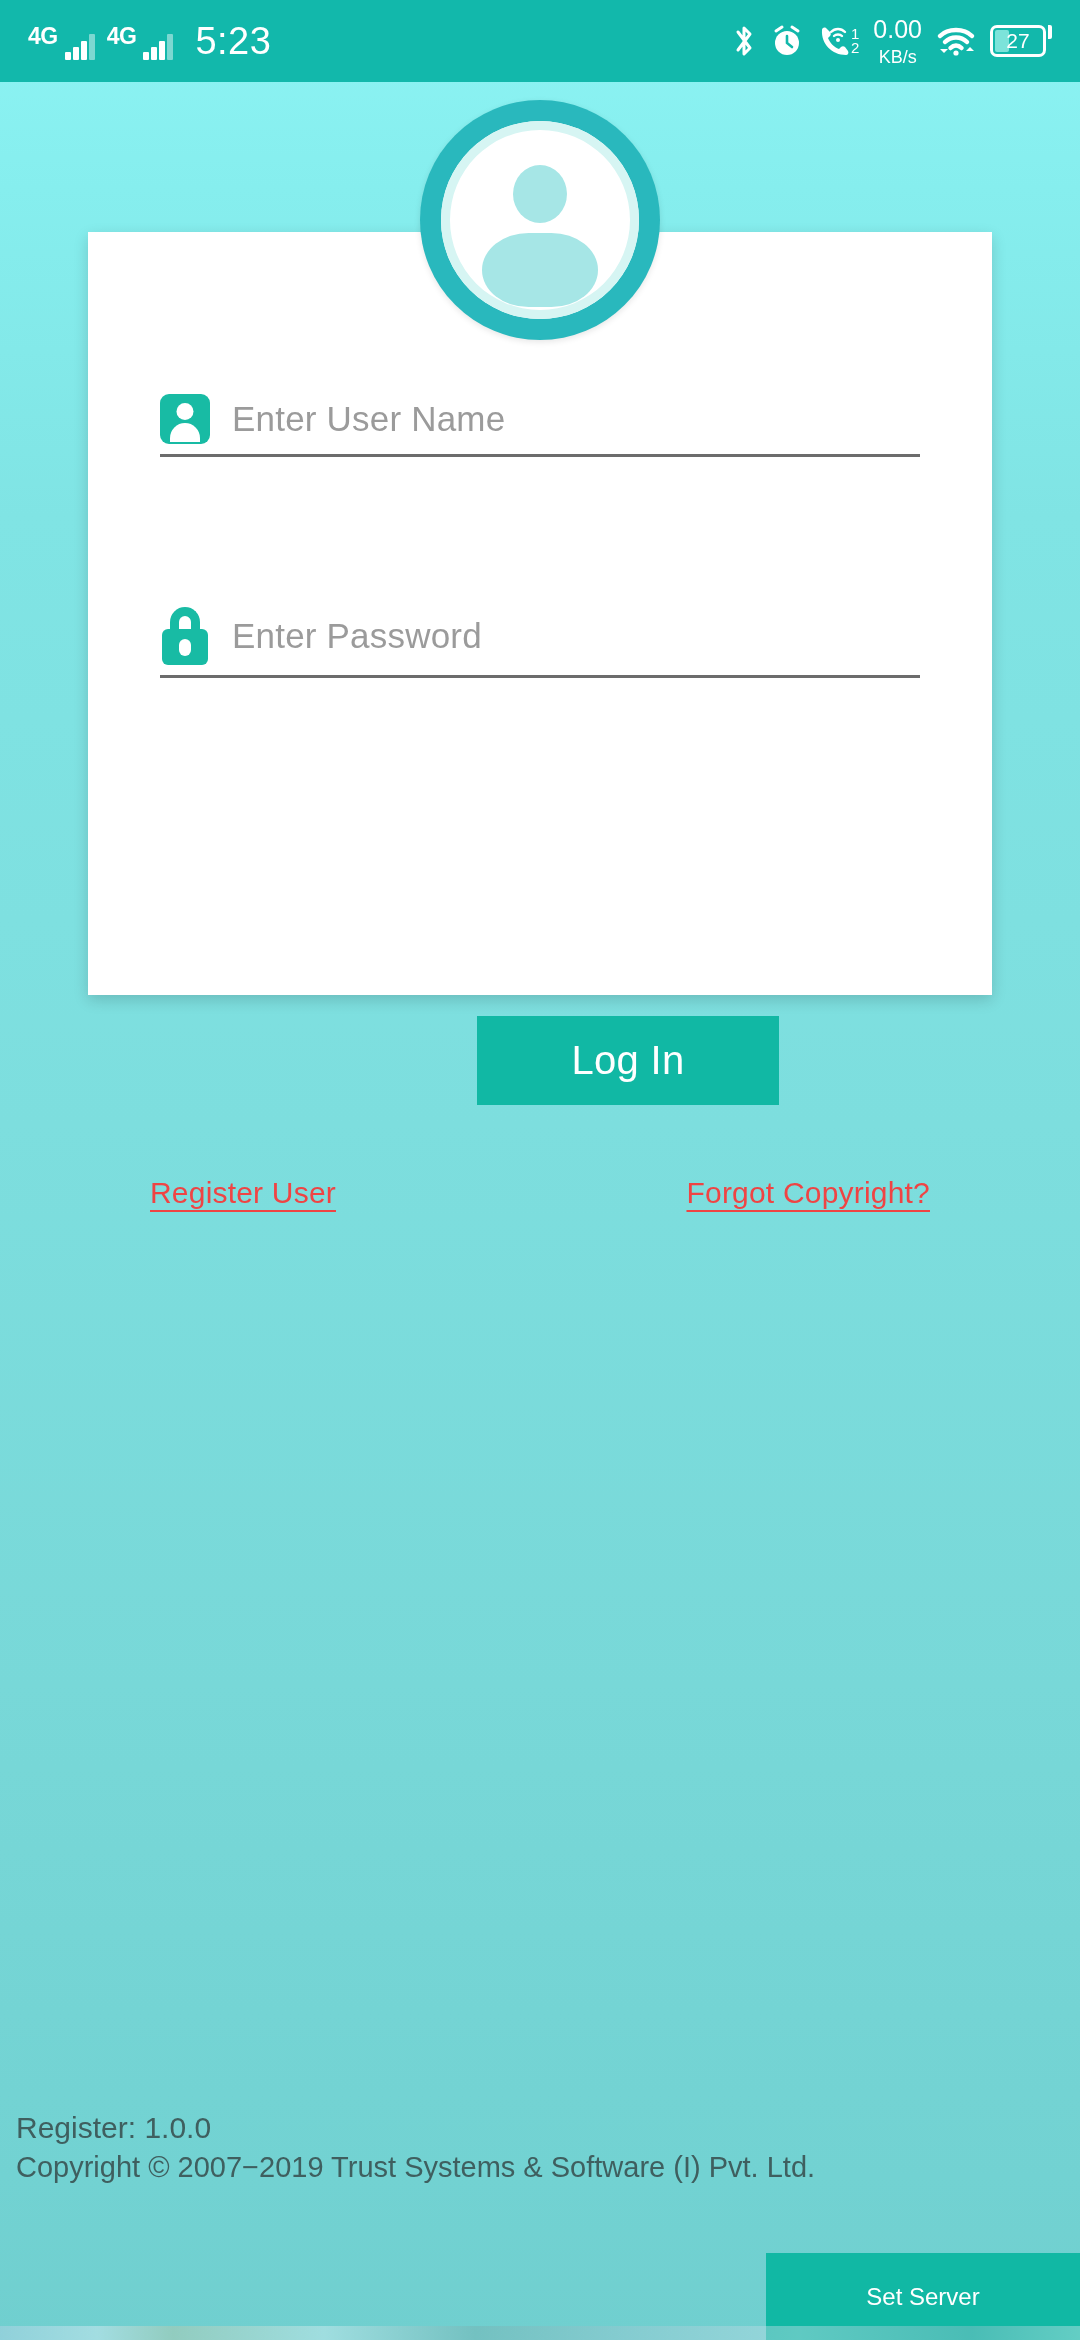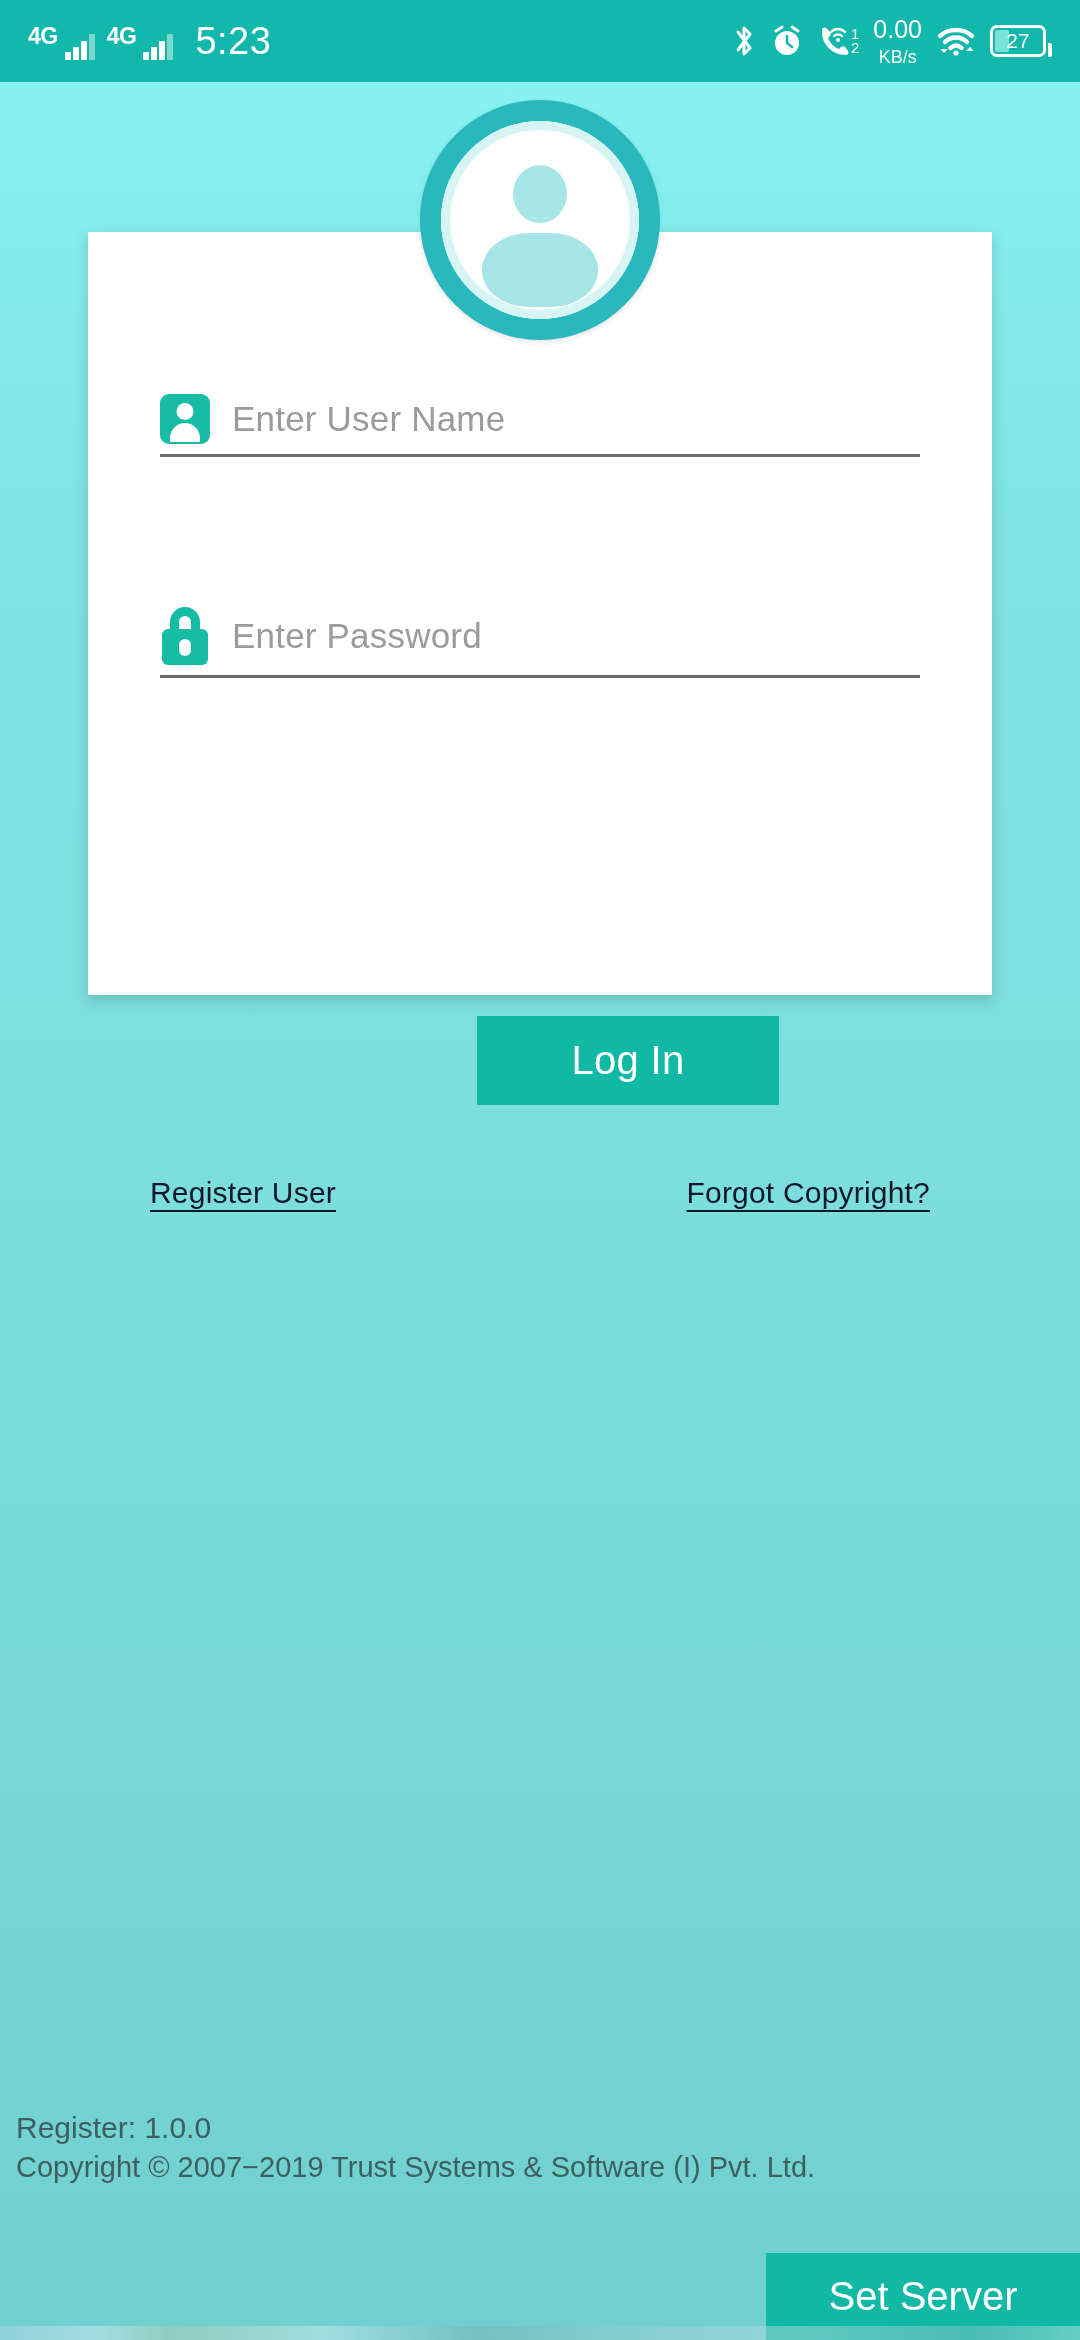--- a/index.html
+++ b/index.html
@@ -43,21 +43,21 @@
   .clock{ color:#fff; font-size:38px; font-weight:400; line-height:1;
           margin-left:10px; letter-spacing:0.5px; }
 
   .ic{ color:#fff; display:flex; align-items:center; }
   .netspeed{ color:#fff; text-align:center; line-height:1.0; }
   .netspeed .v{ font-size:25px; display:block; }
   .netspeed .u{ font-size:18px; display:block; margin-top:6px; }
   .volte{ position:relative; display:flex; align-items:center; }
   .volte .sub{ font-size:15px; color:#fff; line-height:0.95;
                margin-left:1px; display:flex; flex-direction:column; }
-  .batt{ display:flex; align-items:flex-end; }
+  .batt{ display:flex; align-items:flex-start; }
   .batt-body{
     width:56px; height:32px; border:3px solid #fff; border-radius:7px;
     position:relative; display:flex; align-items:center; padding:2px;
   }
   .batt-fill{ width:14px; height:100%; background:#7ce3da; border-radius:2px; }
   .batt-num{ position:absolute; left:0; right:0; text-align:center;
              font-size:21px; color:#fff; font-weight:400; }
   .batt-tip{ width:4px; height:14px; background:#fff; border-radius:0 2px 2px 0;
              margin-left:2px; }
 
@@ -129,34 +129,34 @@
     background:#11b8a4; border:none; color:#fff;
     font-size:40px; font-family:"Liberation Sans", sans-serif;
     letter-spacing:0.3px; cursor:pointer;
   }
 
   .links{
     position:absolute; left:0; top:944px; width:904px;
     display:flex; justify-content:space-between; padding:0 62px;
   }
   .link{
-    font-size:30px; color:#0f172a; text-decoration:underline;
+    font-size:30px; color:#ef4444; text-decoration:underline;
     text-underline-offset:7px; text-decoration-thickness:2px;
     cursor:pointer; letter-spacing:0.2px;
   }
 
   
   .footer{ position:absolute; left:16px; top:2108px; width:900px; }
   .footer div{ color:#3f5f5f; font-size:30px; line-height:1.32; }
   .footer .copy{ font-size:29px; }
 
   .set-server{
     position:absolute; left:766px; top:2253px; width:314px; height:87px;
     background:#11b8a4; border:none; color:#fff;
-    font-size:40px; font-family:"Liberation Sans", sans-serif;
+    font-size:24px; font-family:"Liberation Sans", sans-serif;
     display:flex; align-items:center; justify-content:center; cursor:pointer;
   }
 
   .bottom-artifact{
     position:absolute; left:0; top:2326px; width:1080px; height:14px;
     background:linear-gradient(90deg,
       rgba(180,210,230,.55) 0%, rgba(230,240,250,.5) 9%,
       rgba(190,200,170,.5) 16%, rgba(235,245,250,.45) 30%,
       rgba(120,170,170,.45) 44%, rgba(160,200,210,.5) 58%,
       rgba(200,225,235,.5) 74%, rgba(150,195,205,.5) 90%,

